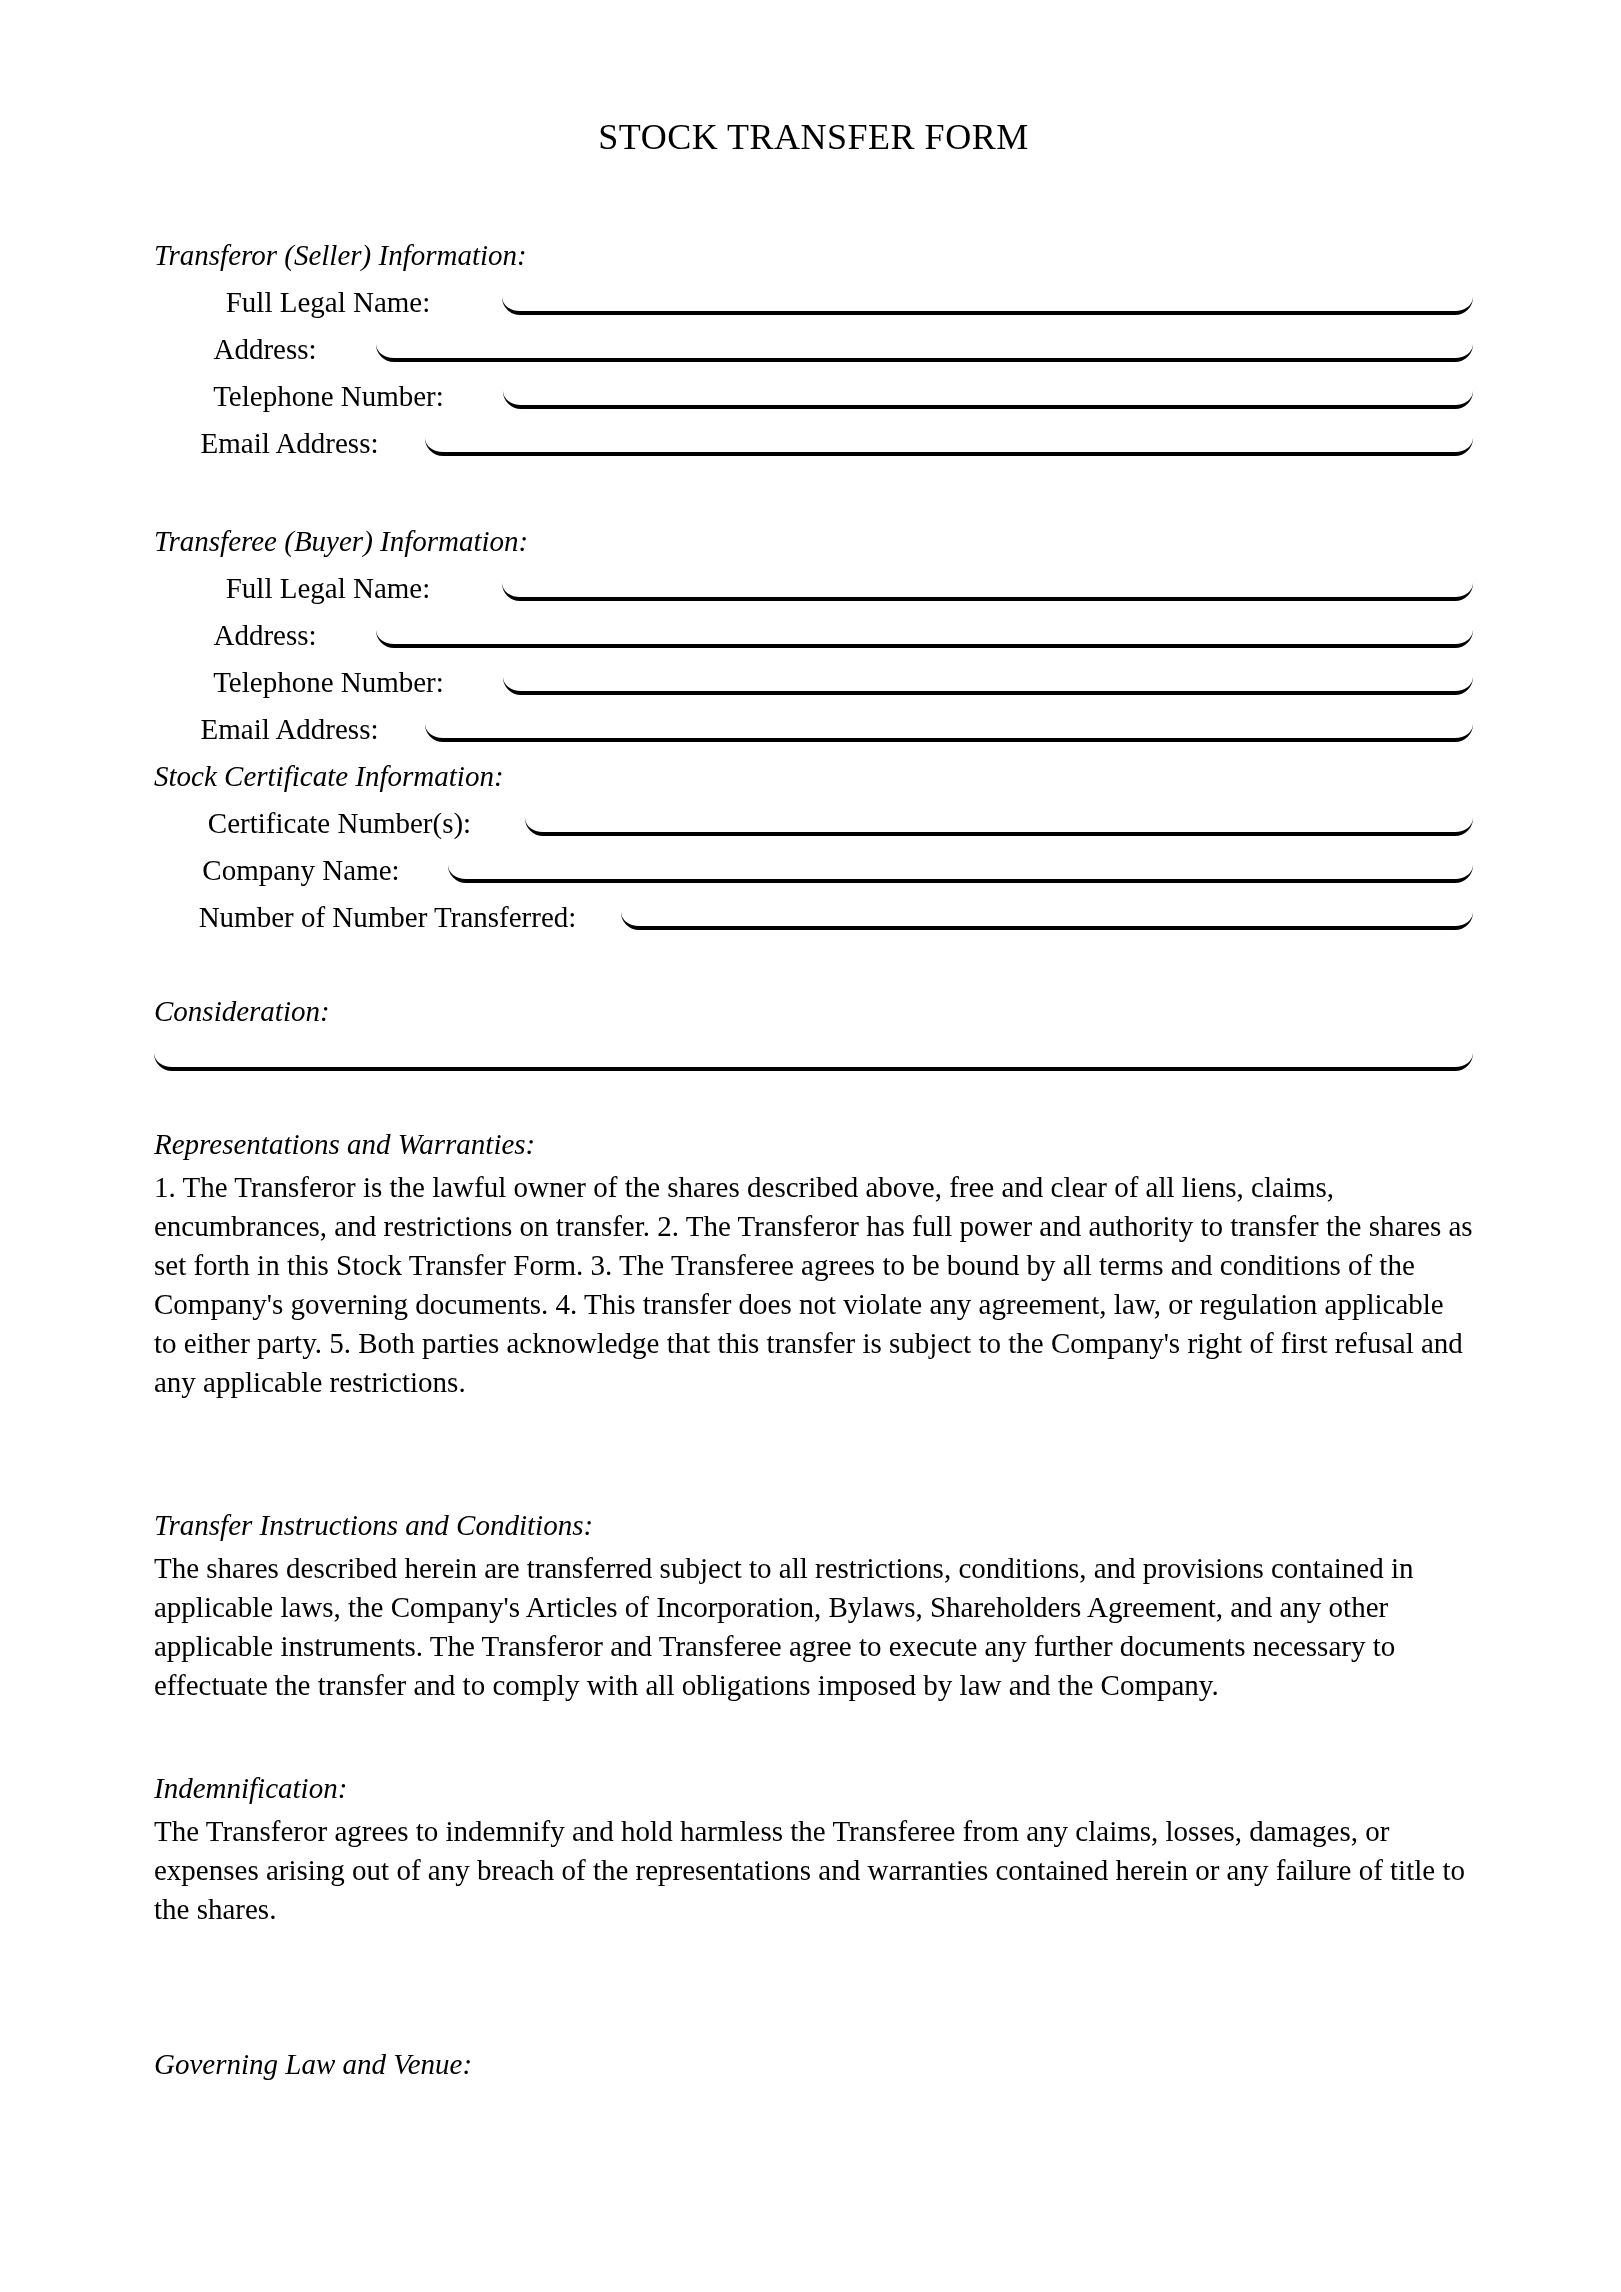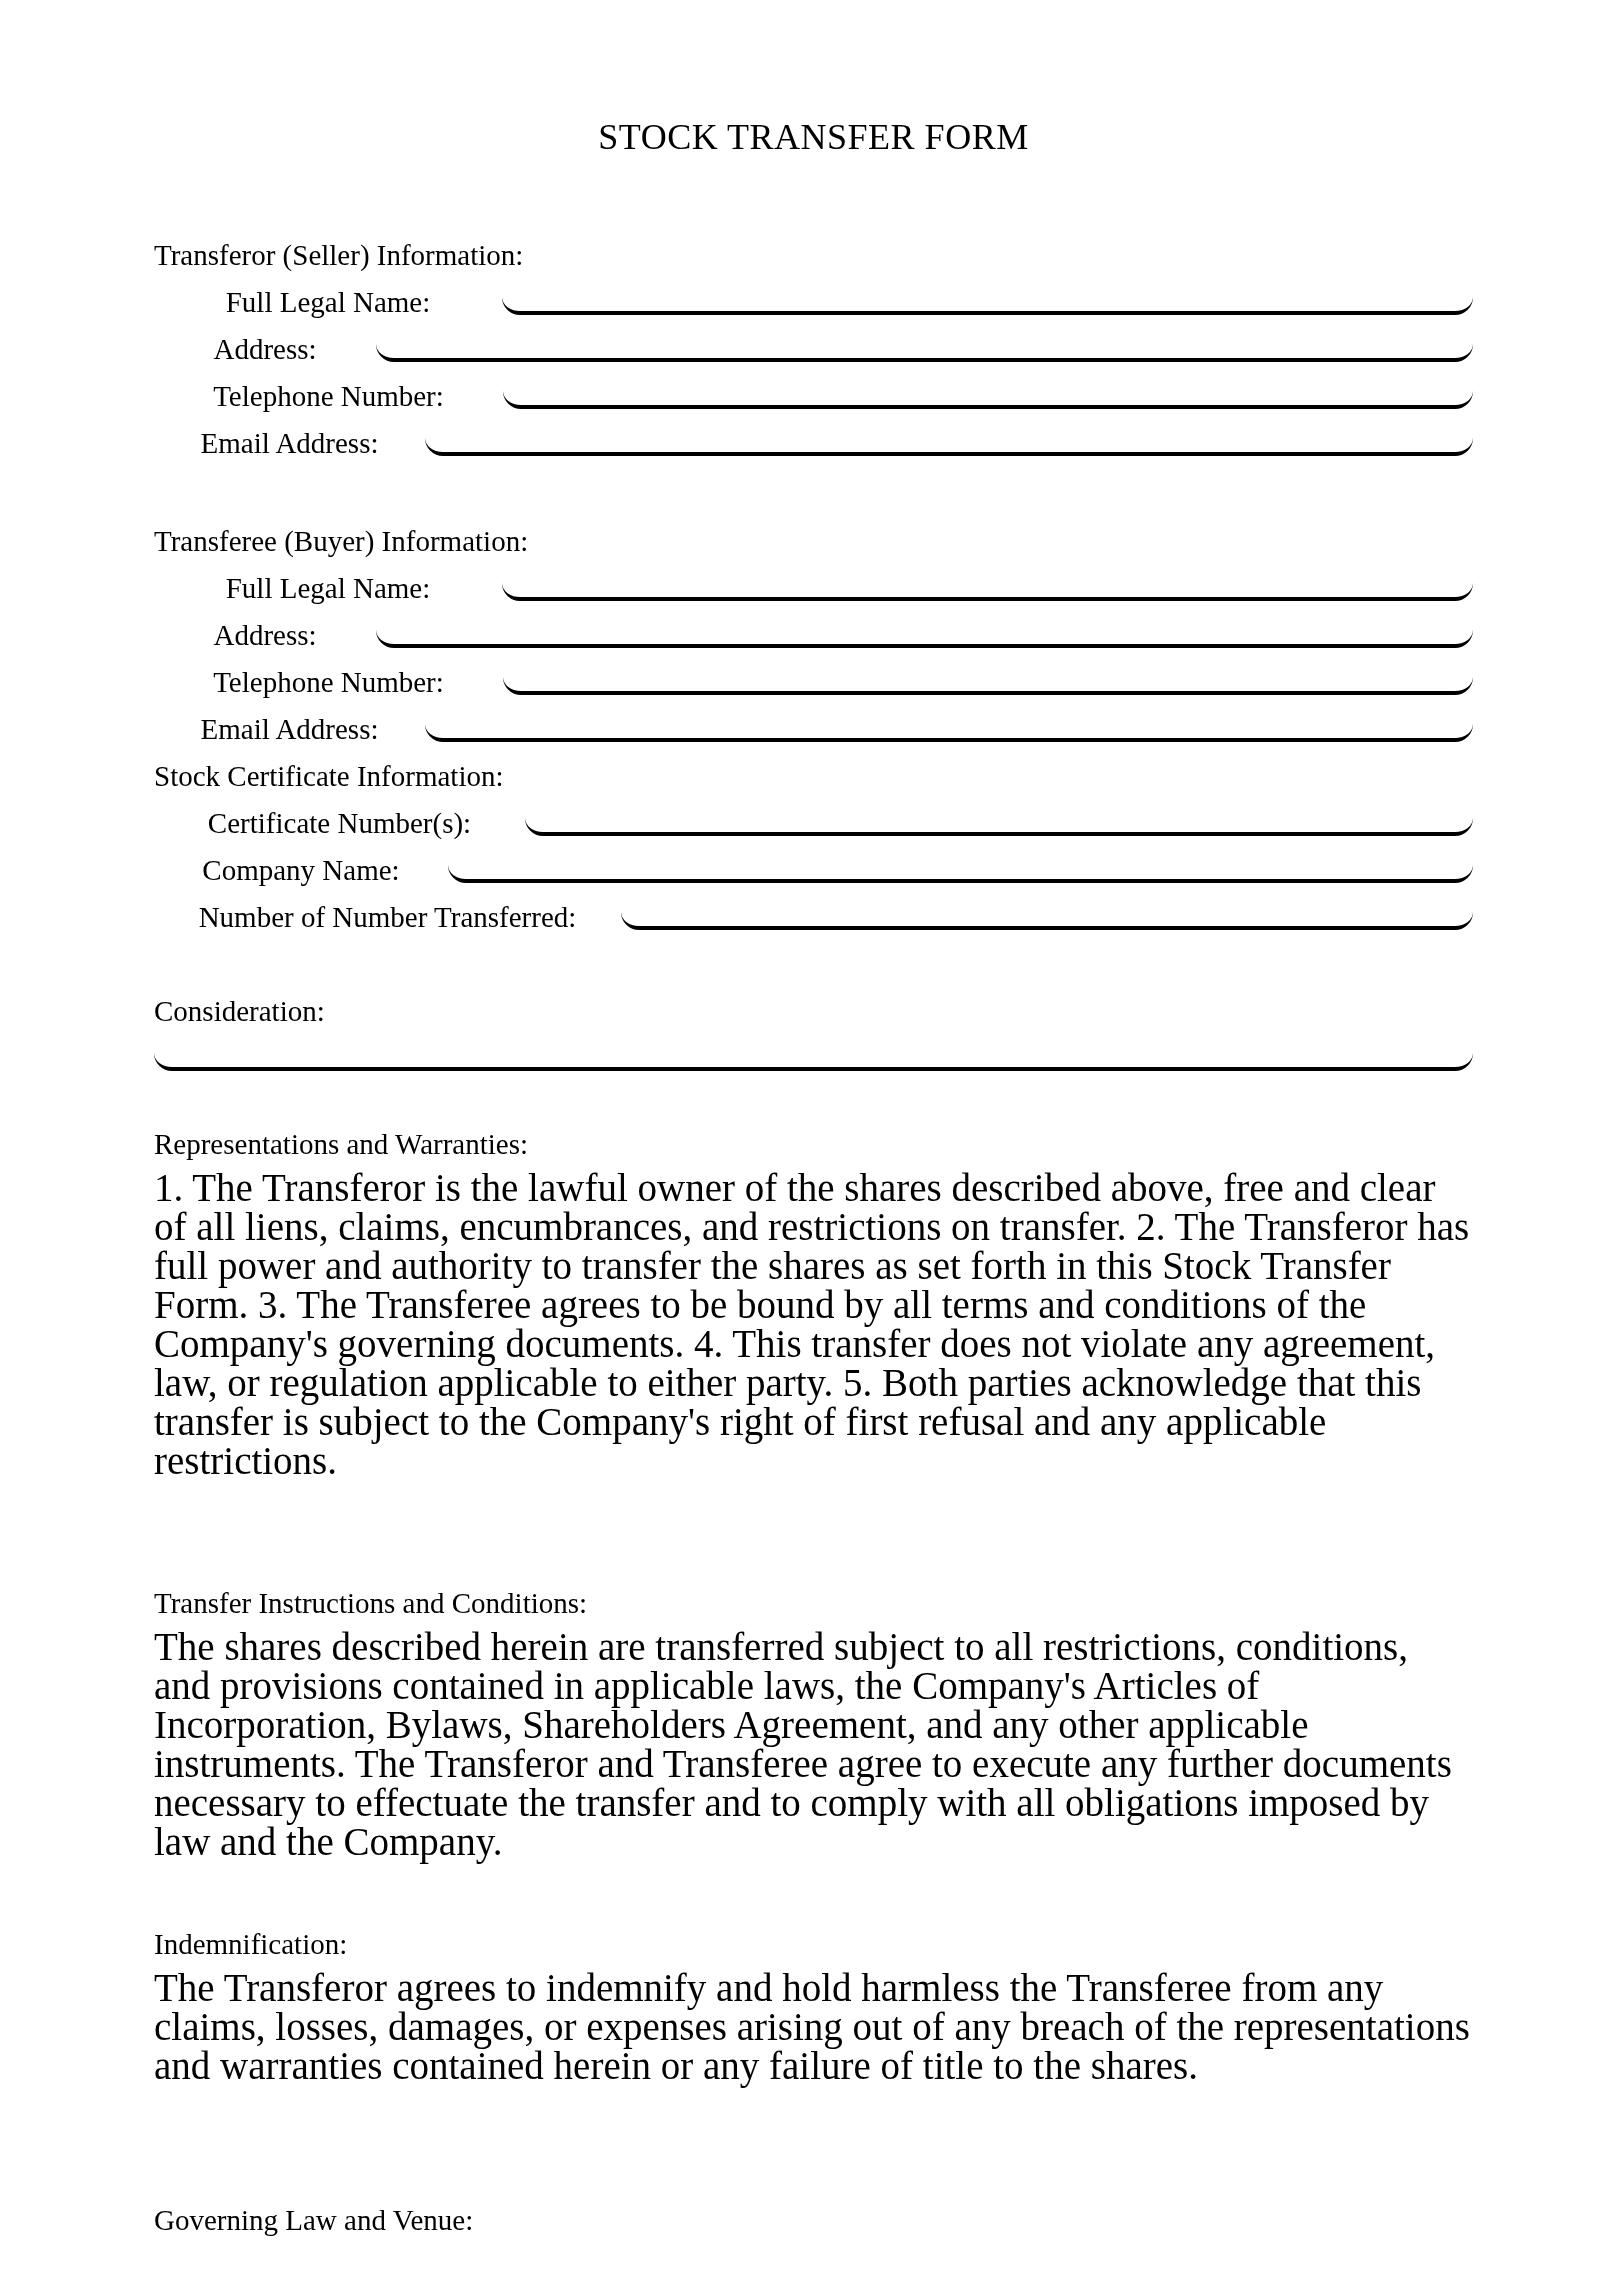--- a/index.html
+++ b/index.html
@@ -19,20 +19,21 @@
     font-size: 36px;
     line-height: 43px;
     letter-spacing: 0.5px;
     text-align: center;
     font-weight: 400;
   }
   .section-heading {
     font-size: 29px;
     line-height: 47px;
     font-weight: 400;
+    font-style: italic;
   }
   .frow { display: flex; align-items: flex-start; height: 47px; text-align: center; }
   .lbl {
     flex: none;
     line-height: 47px;
     white-space: nowrap;
     display: inline-block;
   }
   .ln {
     flex: 1;
@@ -51,21 +52,21 @@
   
   .sec-transferor      { margin-top: 73px; }
   .sec-transferee      { margin-top: 51px; }
   .sec-certificate     { }
   .sec-consideration   { margin-top: 47px; }
   .sec-representations { margin-top: 39px; }
   .sec-instructions    { margin-top: 100px; }
   .sec-indemnification { margin-top: 60px; }
   .sec-governing       { margin-top: 112px; }
   .para {
-    font-size: 39px;
+    font-size: 29px;
     line-height: 39px;
     text-align: left;
   }
 </style>
 </head>
 <body>
 
 <div class="page">
 
   <div class="doc-title">STOCK TRANSFER FORM</div>

